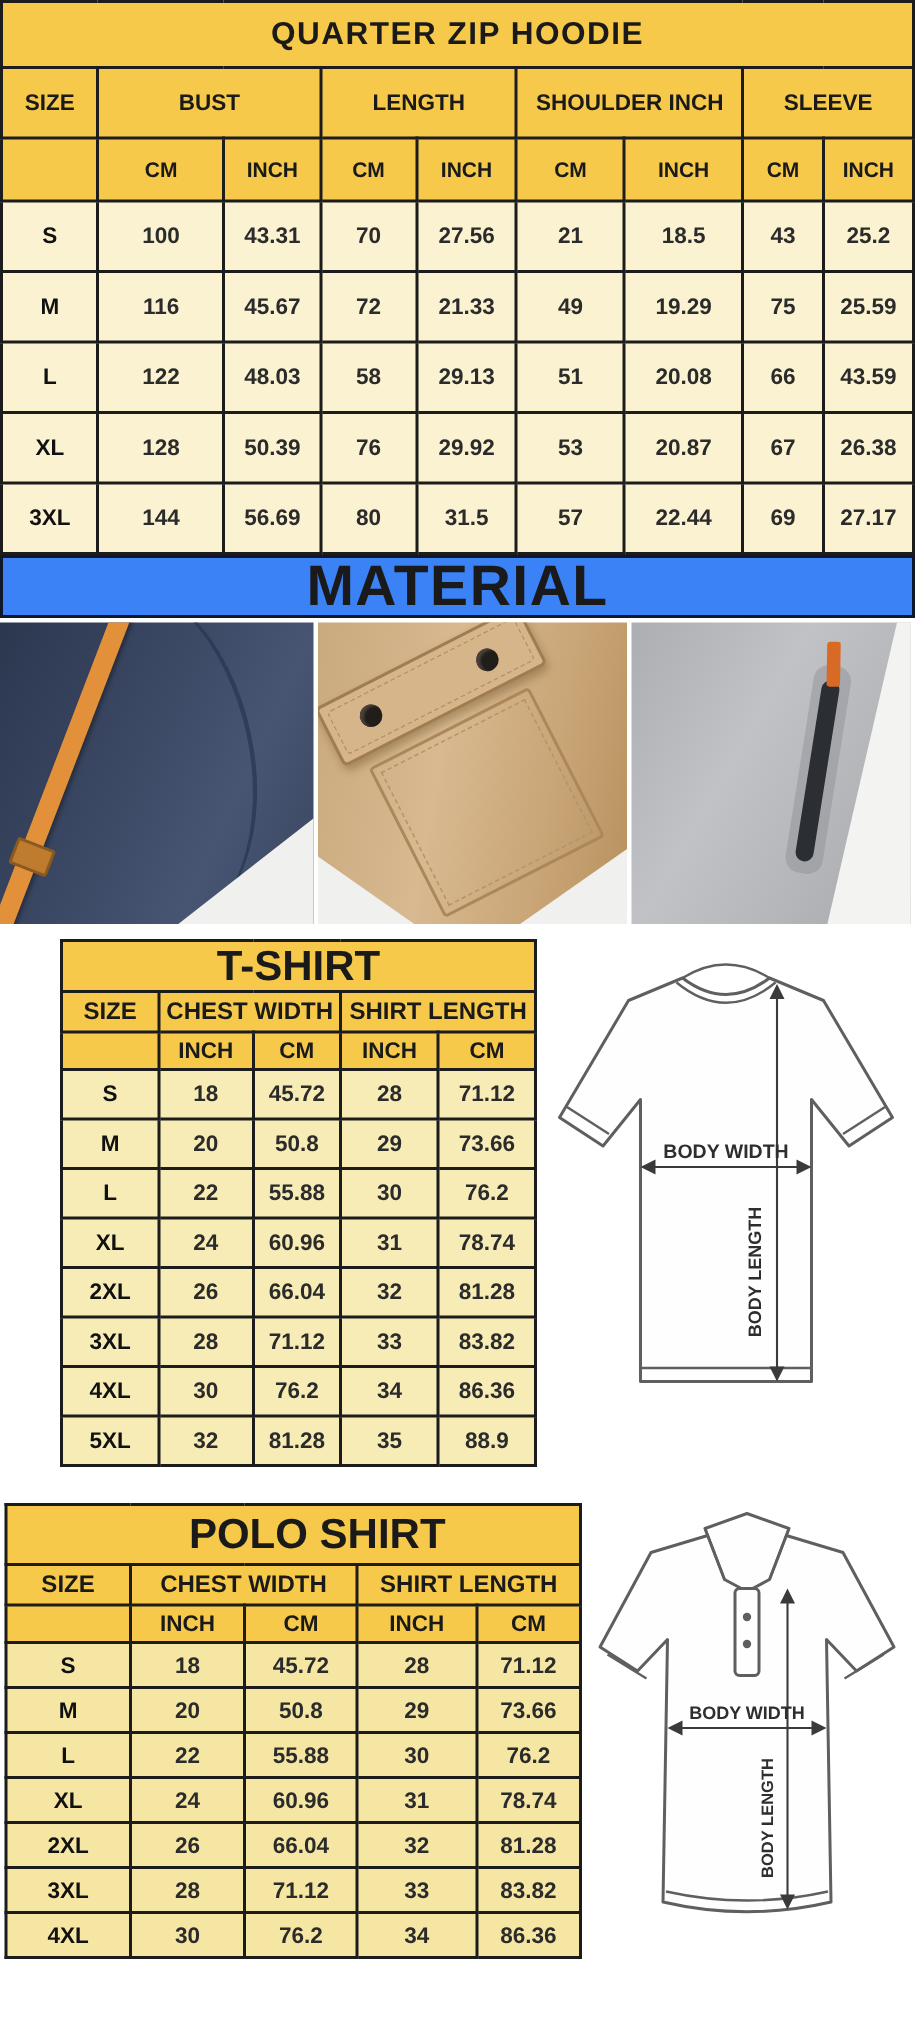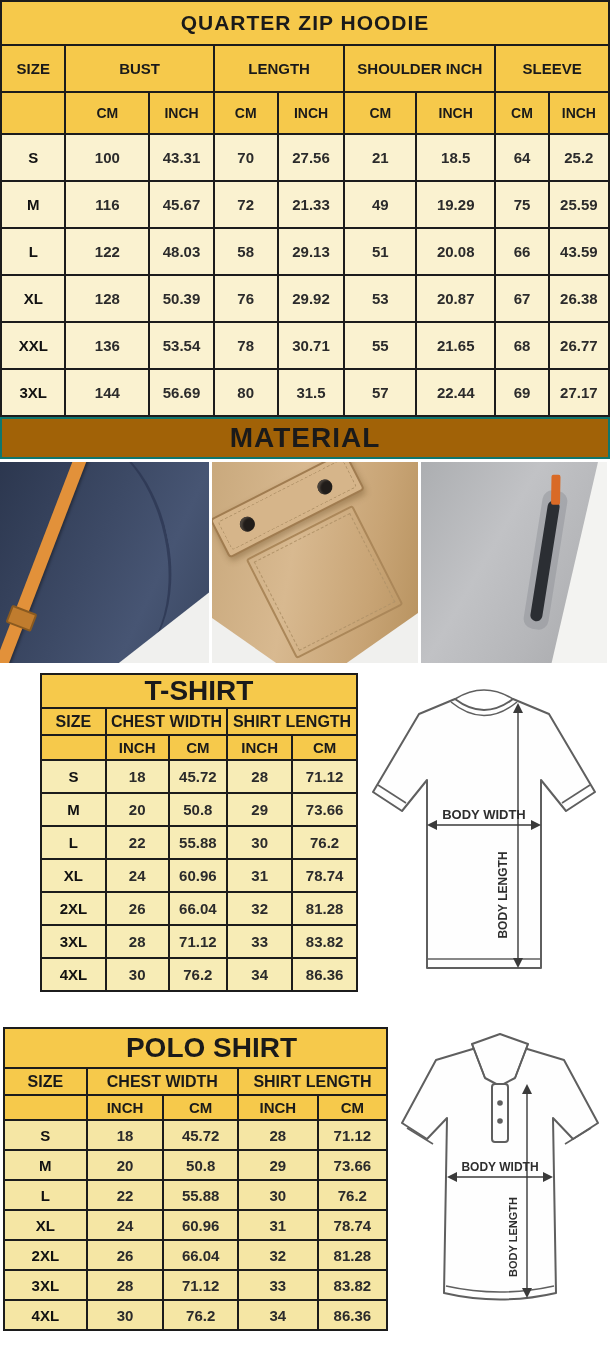--- a/index.html
+++ b/index.html
@@ -9,22 +9,22 @@
   .g{background:#f6c94b;}
   .ch{background:#faf2d0;}
   .ct{background:#f7ecb6;}
   .cp{background:#f5e6a4;}
   .hoodie-table{width:610px;}
   .hoodie-table .title-row td{height:42px;font-size:21px;letter-spacing:1px;}
   .hoodie-table .group-row td{height:45px;font-size:15px;}
   .hoodie-table .unit-row td{height:40px;font-size:14px;}
   .hoodie-table .data-row td{height:45px;font-size:15px;color:#2b2b2b;}
   .hoodie-table .data-row td.sz{color:#111;}
-  .material-band{width:606px;height:38px;border:2px solid #0f766e;background:#a16207;
-    display:flex;align-items:center;justify-content:center;font-size:28px;letter-spacing:1px;}
+  .material-band{width:606px;height:38px;border:2px solid #0f172a;background:#3b82f6;
+    display:flex;align-items:center;justify-content:center;font-size:38px;letter-spacing:1px;}
   .photos{display:flex;gap:3px;margin-top:3px;height:201px;}
   .photo{position:relative;overflow:hidden;height:201px;}
   .photo1{width:209px;background:linear-gradient(115deg,#2c374f 0%,#3d4a66 45%,#475573 70%,#394660 100%);}
   .photo2{width:206px;background:linear-gradient(100deg,#c9a97d 0%,#d8b990 40%,#c8a475 75%,#b7925f 100%);}
   .photo3{width:186px;background:linear-gradient(120deg,#acaeb1 0%,#c1c2c5 40%,#b5b6b9 70%,#a6a7aa 100%);}
   .wedge{position:absolute;background:#f0f0ee;}
   .p1-wedge{width:220px;height:110px;right:-90px;bottom:-70px;transform:rotate(-38deg);}
   .p1-seam{position:absolute;width:150px;height:240px;border-right:3px solid #2a3450;border-radius:50%;
     right:40px;top:-30px;transform:rotate(-12deg);opacity:.7;}
   .p1-strap{position:absolute;left:34px;top:-18px;width:13px;height:238px;background:#e2913a;
@@ -53,21 +53,21 @@
   .tshirt-table{width:352px;margin-left:3px;}
   .polo-table{width:385px;margin-left:3px;}
   .shirt-table .title-row td{font-size:28px;}
   .tshirt-table .title-row td{height:32px;}
   .polo-table .title-row td{height:38px;padding-left:32px;}
   .shirt-table .group-row td{height:25px;font-size:16px;}
   .shirt-table .unit-row td{height:23px;font-size:15px;}
   .tshirt-table .data-row td{height:31px;font-size:15px;color:#2b2b2b;}
   .polo-table .data-row td{height:28px;font-size:15px;color:#2b2b2b;}
   .shirt-table .data-row td.sz{color:#111;}
-  .diagram-box{flex:1;display:flex;justify-content:center;}
+  .diagram-box{flex:1;display:flex;justify-content:flex-start;}
   .diagram-box svg{display:block;}
   .outline{fill:#fefefe;stroke:#5f5f5f;stroke-width:2;stroke-linejoin:round;}
   .thin{fill:none;stroke:#5f5f5f;stroke-width:1.6;}
   .arrow{stroke:#3a3a3a;stroke-width:1.4;}
   .ah{fill:#3a3a3a;}
   .dlabel{font-family:"Liberation Sans",sans-serif;font-weight:700;fill:#2e2e2e;}
 </style>
 </head>
 <body>
 
@@ -106,21 +106,21 @@
     <td class="g">INCH</td>
   </tr>
   <tr class="data-row">
     <td class="ch sz">S</td>
     <td class="ch">100</td>
     <td class="ch">43.31</td>
     <td class="ch">70</td>
     <td class="ch">27.56</td>
     <td class="ch">21</td>
     <td class="ch">18.5</td>
-    <td class="ch">64</td>
+    <td class="ch">43</td>
     <td class="ch">25.2</td>
   </tr>
   <tr class="data-row">
     <td class="ch sz">M</td>
     <td class="ch">116</td>
     <td class="ch">45.67</td>
     <td class="ch">72</td>
     <td class="ch">21.33</td>
     <td class="ch">49</td>
     <td class="ch">19.29</td>
@@ -141,31 +141,20 @@
   <tr class="data-row">
     <td class="ch sz">XL</td>
     <td class="ch">128</td>
     <td class="ch">50.39</td>
     <td class="ch">76</td>
     <td class="ch">29.92</td>
     <td class="ch">53</td>
     <td class="ch">20.87</td>
     <td class="ch">67</td>
     <td class="ch">26.38</td>
-  </tr>
-  <tr class="data-row">
-    <td class="ch sz">XXL</td>
-    <td class="ch">136</td>
-    <td class="ch">53.54</td>
-    <td class="ch">78</td>
-    <td class="ch">30.71</td>
-    <td class="ch">55</td>
-    <td class="ch">21.65</td>
-    <td class="ch">68</td>
-    <td class="ch">26.77</td>
   </tr>
   <tr class="data-row">
     <td class="ch sz">3XL</td>
     <td class="ch">144</td>
     <td class="ch">56.69</td>
     <td class="ch">80</td>
     <td class="ch">31.5</td>
     <td class="ch">57</td>
     <td class="ch">22.44</td>
     <td class="ch">69</td>
@@ -271,20 +260,27 @@
       <td class="ct">33</td>
       <td class="ct">83.82</td>
     </tr>
     <tr class="data-row">
       <td class="ct sz">4XL</td>
       <td class="ct">30</td>
       <td class="ct">76.2</td>
       <td class="ct">34</td>
       <td class="ct">86.36</td>
     </tr>
+    <tr class="data-row">
+      <td class="ct sz">5XL</td>
+      <td class="ct">32</td>
+      <td class="ct">81.28</td>
+      <td class="ct">35</td>
+      <td class="ct">88.9</td>
+    </tr>
   </tbody>
     </table>
 
   <div class="diagram-box">
     <svg width="252" height="330" viewBox="0 0 252 330">
       <path class="outline" d="M97,26 Q126,48 155,26 L191,41 L237,119 L208,138 L183,107 L183,295 L69,295 L69,107 L44,138 L15,119 L61,41 Z"></path>
       <path class="thin" d="M97,26 Q126,8 155,26"></path>
       <path class="thin" d="M93,29 Q126,56 159,29"></path>
       <path class="thin" d="M20,112 L48,130"></path>
       <path class="thin" d="M232,112 L204,130"></path>

